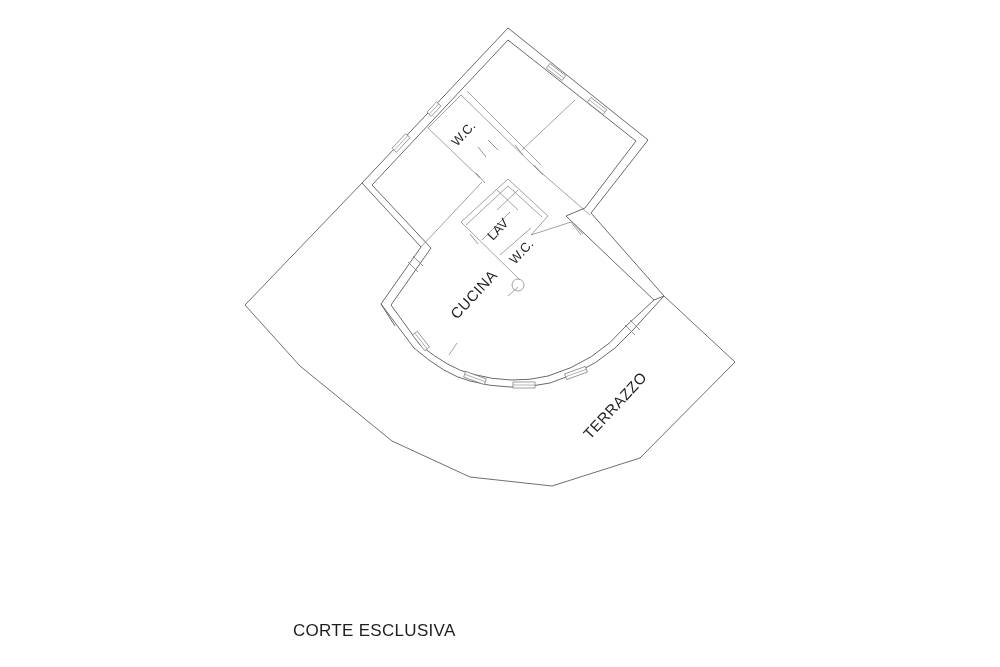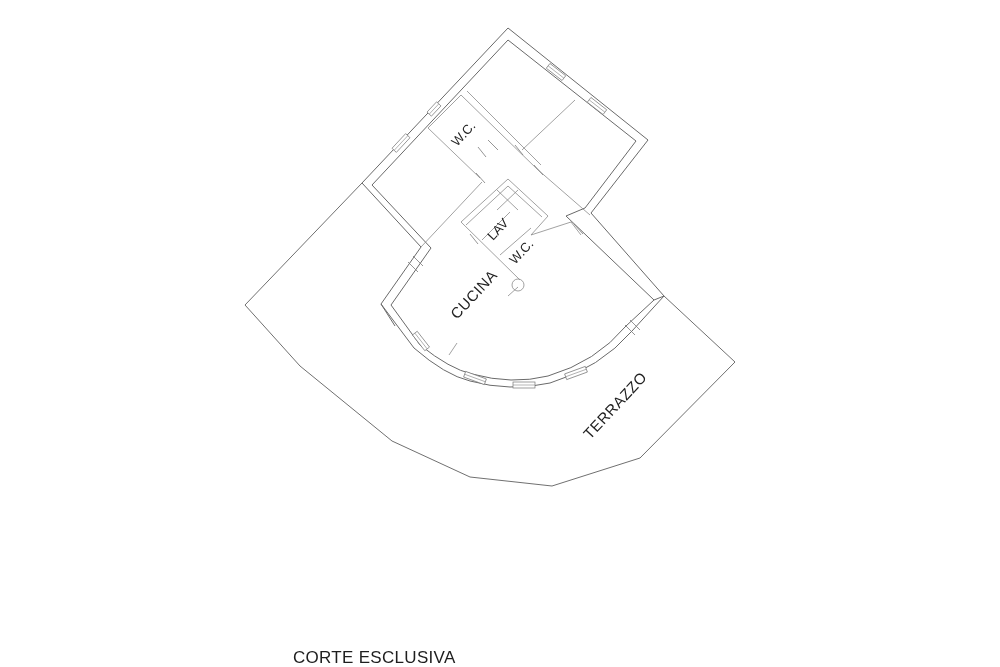--- a/index.html
+++ b/index.html
@@ -39,21 +39,20 @@
       font-size: 13px;
     }
     .area-title {
       position: absolute;
       left: 293px;
       top: 621px;
       font-family: "Liberation Sans", sans-serif;
       font-size: 17px;
       color: #1e1e1e;
       letter-spacing: 0.3px;
-      margin-top: 27px;
     }
   </style>
 </head>
 <body>
 
 <svg id="plan" viewBox="0 0 1000 667" xmlns="http://www.w3.org/2000/svg">
 
   <g>
     <path class="outline" d="M 362 183 L 245 305 L 300 366 L 392 441 L 470 477 L 552 486 L 640 458 L 735 362 L 664 296"></path>
   </g>

